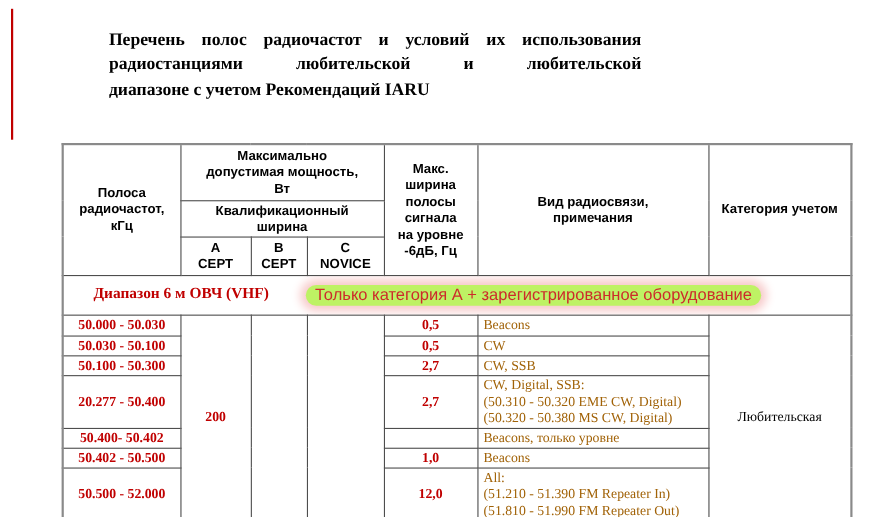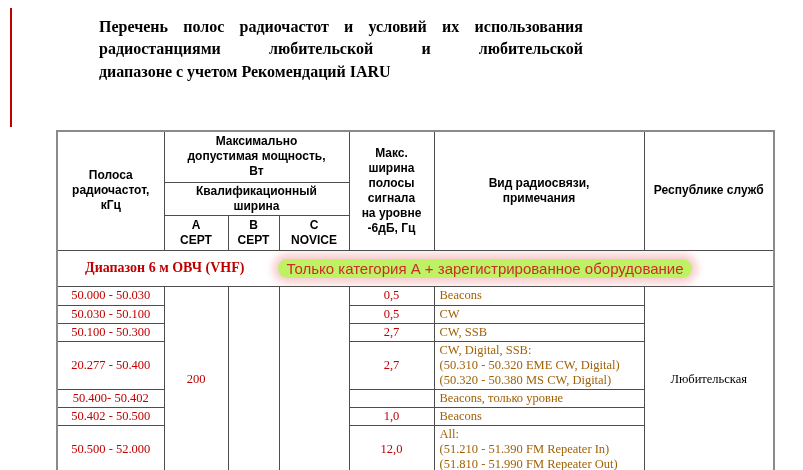--- a/index.html
+++ b/index.html
@@ -16,21 +16,21 @@
     position: absolute;
     left: 10px;
     top: 8px;
     width: 2px;
     height: 119px;
     background: #c00000;
   }
   .doc-title {
     position: absolute;
     left: 99px;
-    top: 16px;
+    top: 26px;
     width: 484px;
     font-family: "Liberation Serif", serif;
     font-weight: bold;
     font-size: 16px;
     line-height: 22.3px;
     color: #000000;
   }
   .doc-title .tline { text-align: justify; text-align-last: justify; }
   .doc-title .tline.last { text-align: center; text-align-last: left; }
 
@@ -57,20 +57,21 @@
     text-align: center;
     white-space: pre-line;
     padding: 1px;
   }
   td.body-red {
     font-family: "Liberation Serif", serif;
     font-size: 12.5px;
     color: #c00000;
     text-align: center;
     padding: 0 2px;
+    font-weight: bold;
   }
   td.mode-cell {
     font-family: "Liberation Serif", serif;
     font-size: 12.5px;
     line-height: 15px;
     color: #a16207;
     text-align: left;
     white-space: pre-line;
     padding: 1px 3px 1px 5px;
   }
@@ -144,21 +145,21 @@
 допустимая мощность,
 Вт</td>
       <td class="hdr" rowspan="3">Макс.
 ширина
 полосы
 сигнала
 на уровне
 -6дБ, Гц</td>
       <td class="hdr" rowspan="3">Вид радиосвязи,
 примечания</td>
-      <td class="hdr" rowspan="3">Республике служб</td>
+      <td class="hdr" rowspan="3">Категория учетом</td>
     </tr>
     <tr style="height:32px">
       <td class="hdr" colspan="3">Квалификационный
 ширина</td>
     </tr>
     <tr style="height:35px">
       <td class="hdr">А
 СЕРТ</td>
       <td class="hdr">В
 СЕРТ</td>

